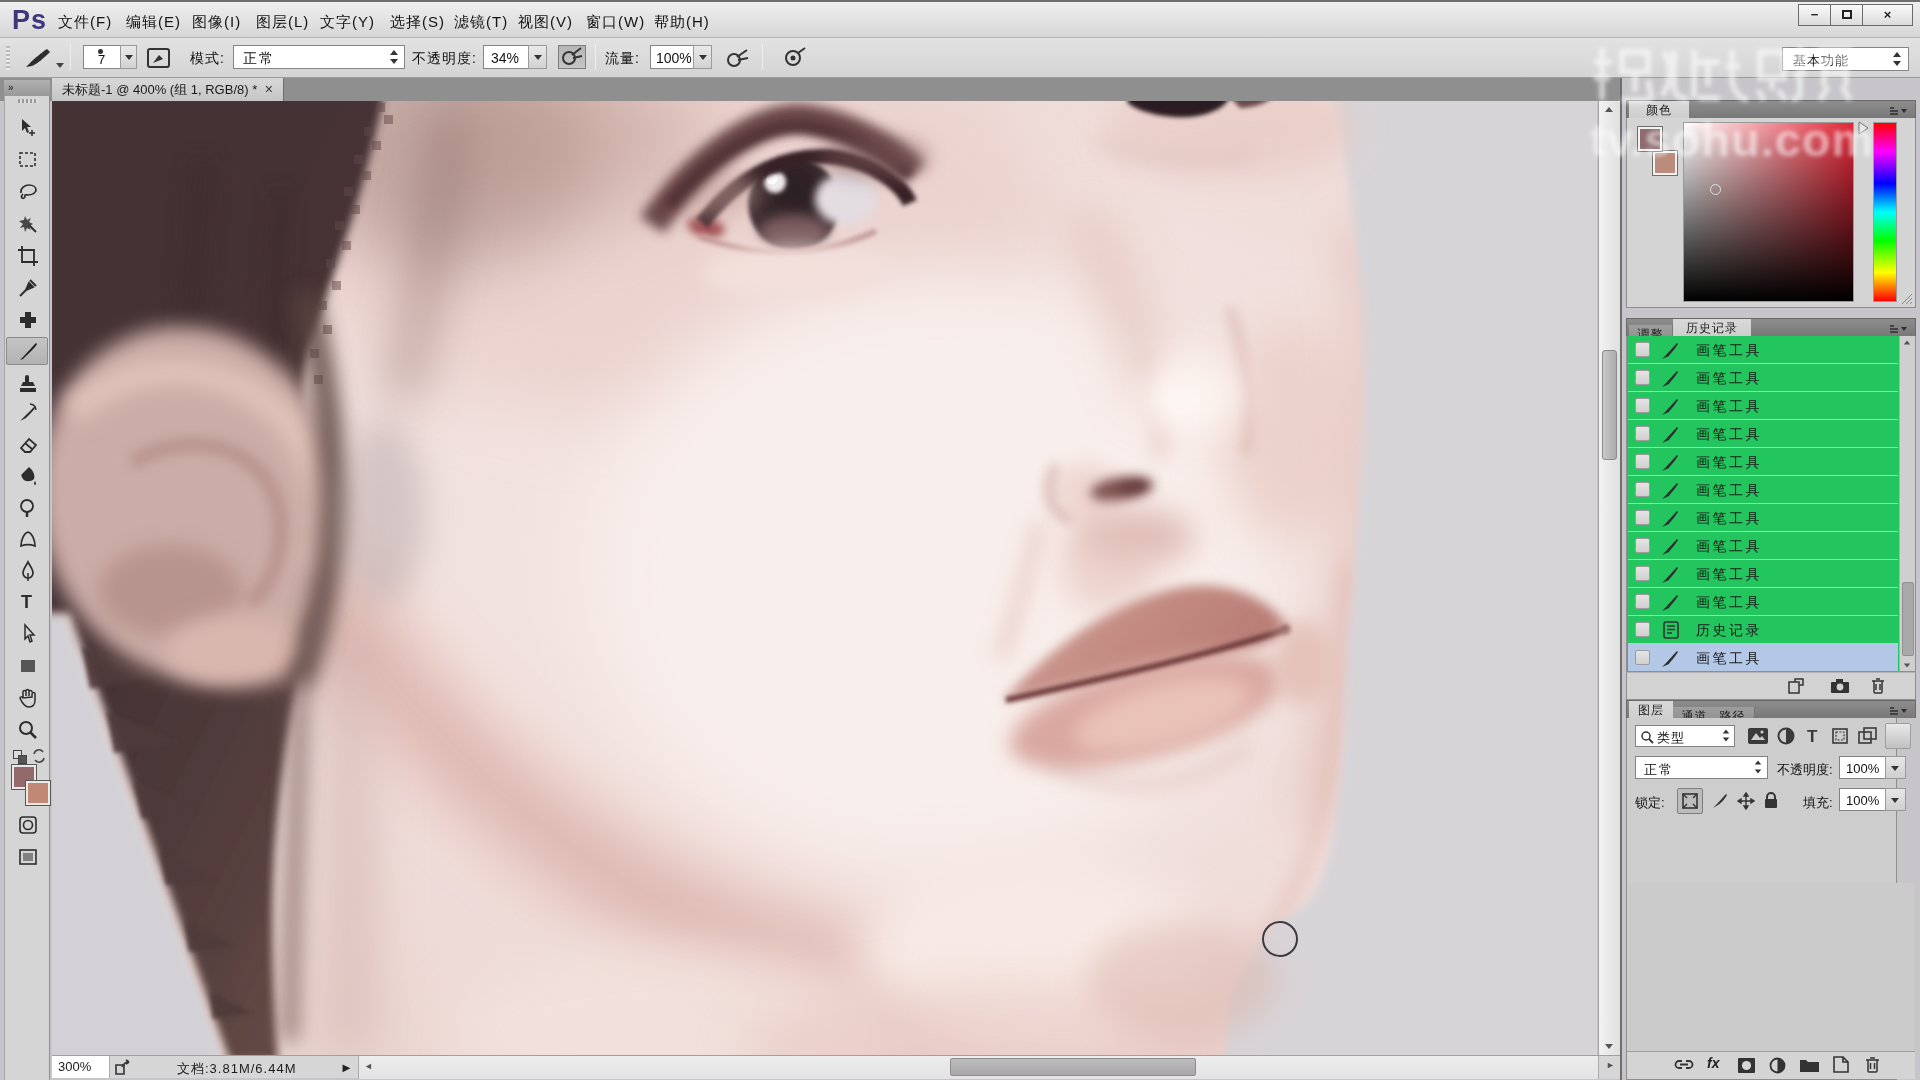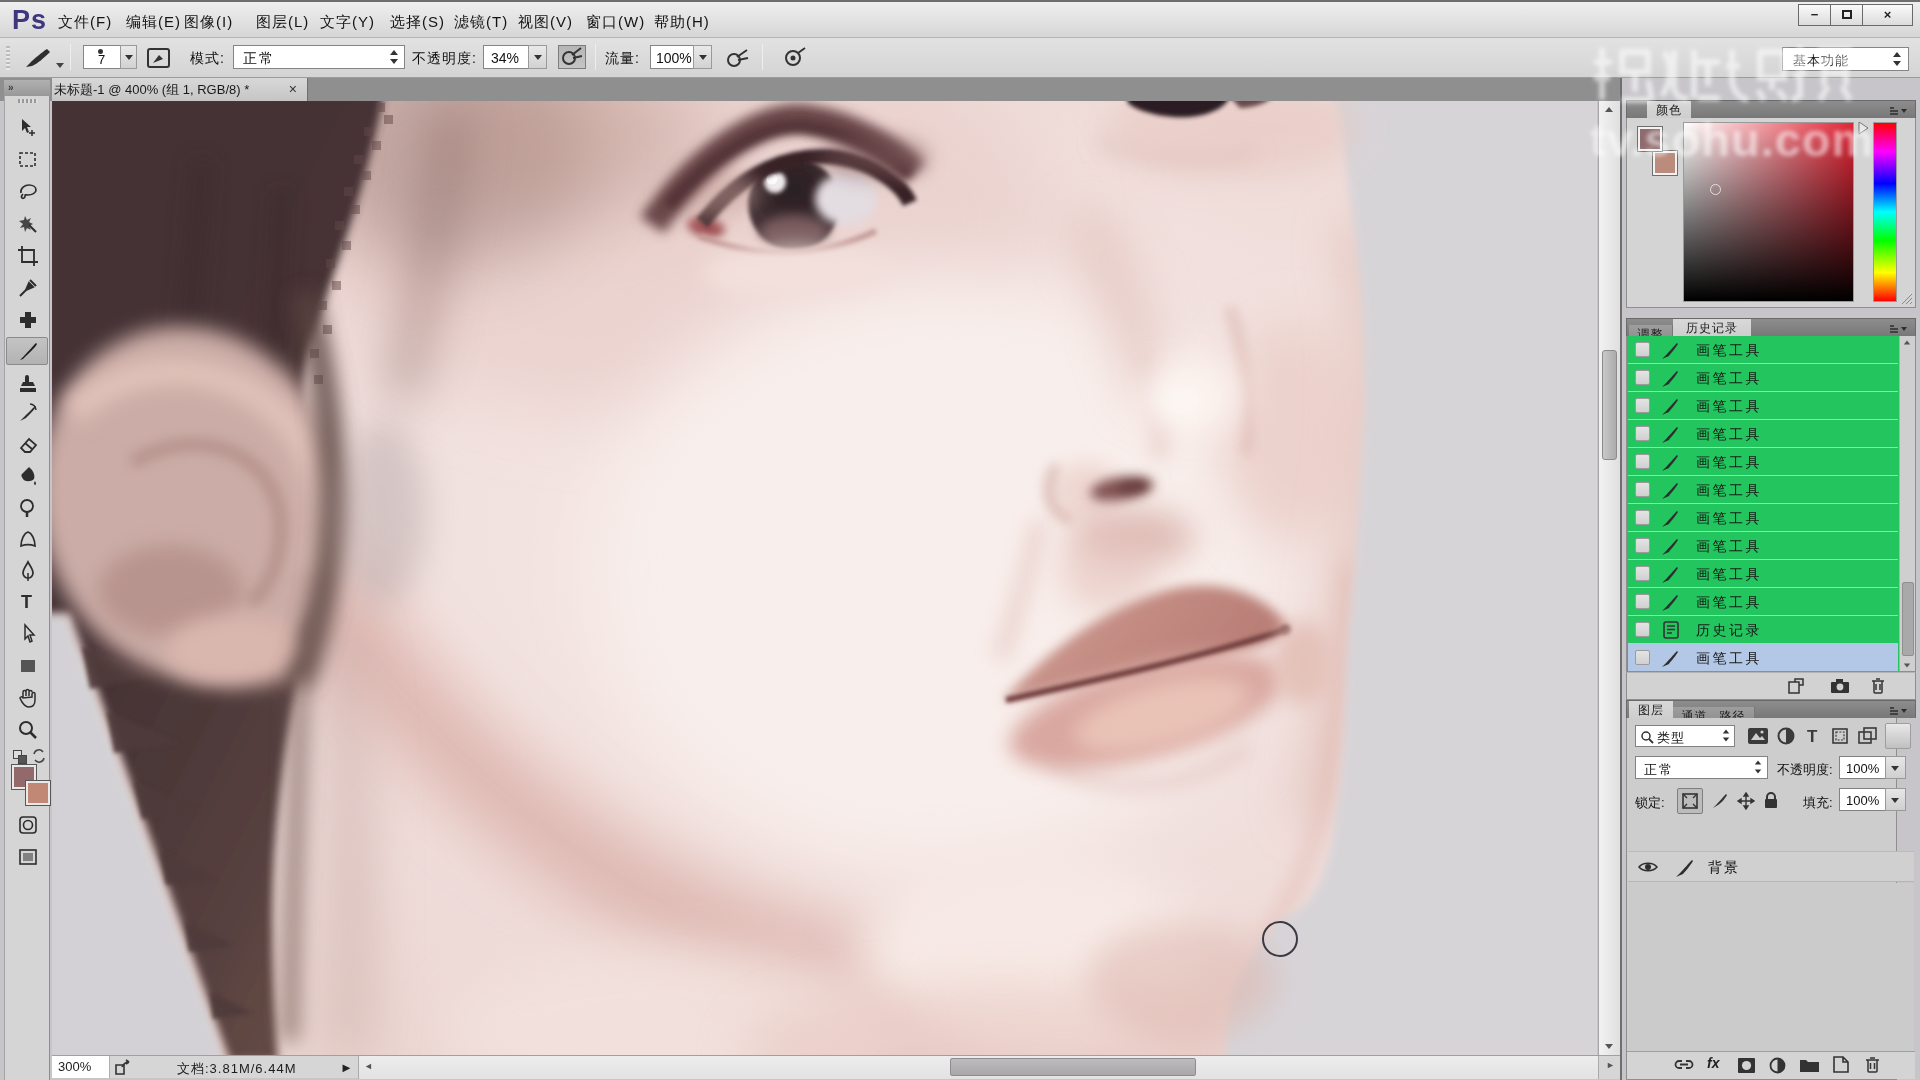--- a/index.html
+++ b/index.html
@@ -16,22 +16,22 @@
 border:1px solid #6a6a6a;margin-left:-1px;text-align:center;font-size:13px;font-weight:bold;color:#222;line-height:20px;vertical-align:top;}
 .wb.close{width:51px;}
 #optbar{position:absolute;left:0;top:38px;width:1920px;height:40px;background:linear-gradient(#e2e2e2,#d4d4d4);border-bottom:1px solid #9b9b9b;}
 .obox{position:absolute;background:#fff;border:1px solid #858585;height:24px;top:7px;font-size:14px;color:#111;}
 .olabel{position:absolute;top:12px;font-size:14px;color:#111;letter-spacing:1px;}
 .obtn{position:absolute;top:7px;height:24px;border:1px solid #9a9a9a;background:linear-gradient(#e9e9e9,#d2d2d2);}
 .osep{position:absolute;top:6px;width:1px;height:26px;background:#aaa;border-right:1px solid #eee;}
 .darr{position:absolute;width:0;height:0;border-left:4px solid transparent;border-right:4px solid transparent;border-top:5px solid #333;}
 .uarr{position:absolute;width:0;height:0;border-left:4px solid transparent;border-right:4px solid transparent;border-bottom:5px solid #333;}
 #tabstrip{position:absolute;left:0;top:78px;width:1620px;height:23px;background:#8f8f8f;}
-#doctab{position:absolute;left:52px;top:78px;width:256px;height:23px;background:linear-gradient(#d8d8d8,#c5c5c5);
-border-right:1px solid #6f6f6f;font-size:13px;color:#1a1a1a;line-height:23px;padding-left:2px;}
+#doctab{position:absolute;left:52px;top:78px;width:232px;height:23px;background:linear-gradient(#d8d8d8,#c5c5c5);
+border-right:1px solid #6f6f6f;font-size:13px;color:#1a1a1a;line-height:23px;padding-left:10px;}
 #tbhead{position:absolute;left:4px;top:80px;width:46px;height:16px;background:linear-gradient(#b0b0b0,#989898);
 font-size:10px;color:#3c3c3c;font-weight:bold;padding-left:4px;line-height:15px;}
 
 #toolbar{position:absolute;left:4px;top:96px;width:46px;height:984px;background:#d5d5d5;
 border-left:1px solid #a5a5a5;border-right:1px solid #8e8e8e;}
 .tool{position:absolute;left:12px;width:22px;height:22px;}
 .tsel{position:absolute;left:1px;width:42px;height:28px;background:linear-gradient(#c4c4c4,#b2b2b2);
 border:1px solid #8a8a8a;border-radius:2px;}
 
 #canvas{position:absolute;left:52px;top:101px;width:1545px;height:954px;background:#ece0dd;}
@@ -56,21 +56,21 @@
 #watermark2{position:absolute;left:1590px;top:112px;font-size:47px;font-weight:bold;color:rgba(255,255,255,0.55);
 letter-spacing:1px;filter:blur(2px);white-space:nowrap;}
 </style>
 </head>
 <body>
 
 <div id="menubar">
 <span class="ps">Ps</span>
 <span class="mi" style="left:58px">文件(F)</span>
 <span class="mi" style="left:126px">编辑(E)</span>
-<span class="mi" style="left:184px">图像(I)</span>
+<span class="mi" style="left:192px">图像(I)</span>
 <span class="mi" style="left:256px">图层(L)</span>
 <span class="mi" style="left:320px">文字(Y)</span>
 <span class="mi" style="left:390px">选择(S)</span>
 <span class="mi" style="left:454px">滤镜(T)</span>
 <span class="mi" style="left:518px">视图(V)</span>
 <span class="mi" style="left:586px">窗口(W)</span>
 <span class="mi" style="left:654px">帮助(H)</span>
 <div id="winbtns"><span class="wb">−</span><span class="wb"><span style="display:inline-block;width:10px;height:9px;border:2px solid #222;margin-top:5px;"></span></span><span class="wb close">×</span></div>
 </div>
 
@@ -418,21 +418,21 @@
    <div id="hthumb"></div>
  </div>
  <div class="abs" style="left:1546px;top:0;width:22px;height:23px;background:#d6d6d6;border-left:1px solid #aaa;">
    <span style="position:absolute;left:7px;top:4px;font-size:9px;color:#555;">►</span>
  </div>
 </div>
 
 <div class="abs" style="left:1620px;top:78px;width:2px;height:1002px;background:#6f6f6f;"></div>
 
 <div class="ptabbar" style="left:1626px;top:100px;width:290px;height:18px;">
- <div class="ptab on" style="left:20px;width:44px;line-height:18px;">颜色</div>
+ <div class="ptab on" style="left:2px;width:60px;line-height:18px;">颜色</div>
  <svg class="pmenu" viewBox="0 0 22 10">
       <path d="M1,2 l4,0 M1,5 l8,0 M1,8 l8,0" stroke="#2e2e2e" stroke-width="1.5"></path>
       <path d="M12,3 l6,0 l-3,4 Z" fill="#2e2e2e"></path>
     </svg>
 </div>
 <div class="pbody" style="left:1626px;top:118px;width:290px;height:190px;background:#d4d4d4;">
  <div class="abs" style="left:25px;top:32px;width:26px;height:26px;background:#bb8c7c;border:1px solid #6e6e6e;box-shadow:inset 0 0 0 2px #f2f2f2;"></div>
  <div class="abs" style="left:10px;top:8px;width:26px;height:26px;background:#8f6b6e;border:1px solid #6e6e6e;box-shadow:inset 0 0 0 2px #f2f2f2;"></div>
  <div class="abs" style="left:56px;top:4px;width:171px;height:180px;border:1px solid #9a9a9a;
    background:linear-gradient(to top, #000, rgba(0,0,0,0) ),linear-gradient(to right, #fff, #e32636);"></div>
@@ -635,30 +635,20 @@
       <path d="M4,8 V6 a4,4 0 0 1 8,0 v2" fill="none" stroke="#333" stroke-width="2"></path>
     </svg>
  <span class="abs" style="left:176px;top:76px;font-size:13px;color:#111;">填充:</span>
  <div class="wsel" style="left:212px;top:70px;width:47px;height:23px;">
       <span style="position:absolute;left:6px;top:4px;">100%</span>
     </div>
  <div class="abs" style="left:258px;top:70px;width:21px;height:23px;background:linear-gradient(#e6e6e6,#cfcfcf);border:1px solid #999;">
       <div class="darr" style="position:absolute;left:5px;top:9px;"></div>
     </div>
 
- <div class="abs" style="left:1px;top:133px;width:286px;height:31px;background:#d0d0d0;border-top:1px solid #bbb;border-bottom:1px solid #b5b5b5;">
-   <svg style="position:absolute;left:10px;top:8px" width="20" height="14" viewBox="0 0 20 14">
-        <path d="M1,7 C5,2 15,2 19,7 C15,12 5,12 1,7 Z" fill="none" stroke="#2e2e2e" stroke-width="1.5"></path>
-        <circle cx="10" cy="7" r="3" fill="#2e2e2e"></circle>
-      </svg>
-   <svg style="position:absolute;left:46px;top:5px" width="22" height="22" viewBox="0 0 22 22">
-        <path d="M2,20 L7,15 C9,13 15,6 18,3 L19,4 C16,9 11,15 9,17 Z" fill="#2e2e2e"></path>
-      </svg>
-   <span style="position:absolute;left:80px;top:7px;font-size:14px;letter-spacing:2px;color:#111;">背景</span>
- </div>
  <div class="abs" style="left:1px;top:165px;width:286px;height:168px;background:#cbcbcb;"></div>
 
  <div class="abs" style="left:0px;top:333px;width:288px;height:28px;background:#d4d4d4;border-top:1px solid #9f9f9f;">
   <svg class="abs" style="left:46px;top:7px" width="22" height="13" viewBox="0 0 22 13">
         <path d="M9,9 H6 a3.4,3.4 0 0 1 0,-7 h3 M13,2 h3 a3.4,3.4 0 0 1 0,7 h-3 M7,5.5 h8" fill="none" stroke="#333" stroke-width="1.8"></path>
       </svg>
   <span class="abs" style="left:80px;top:3px;font-size:14px;font-style:italic;font-weight:bold;color:#222;">fx</span>
   <svg class="abs" style="left:110px;top:5px" width="19" height="17" viewBox="0 0 19 17">
         <rect x="1" y="1" width="17" height="15" rx="1" fill="#333"></rect>
         <circle cx="9.5" cy="8.5" r="4.6" fill="#d4d4d4"></circle>

